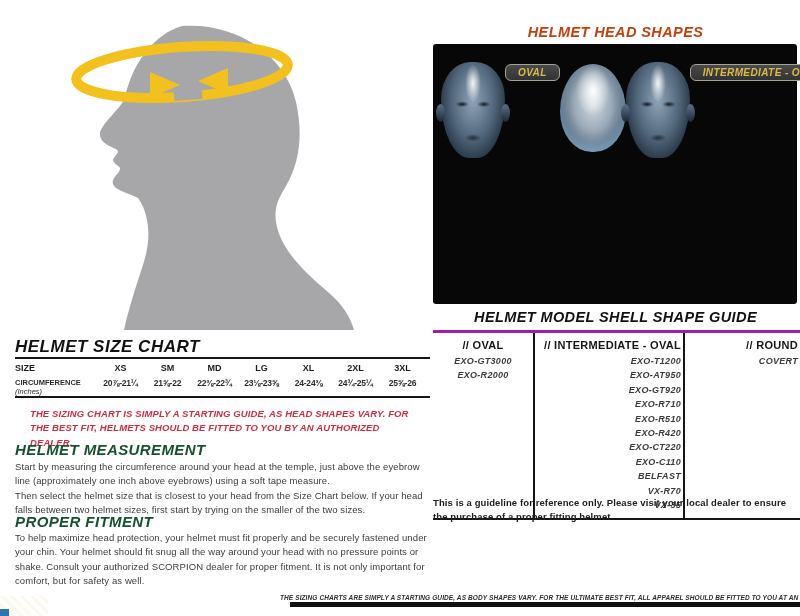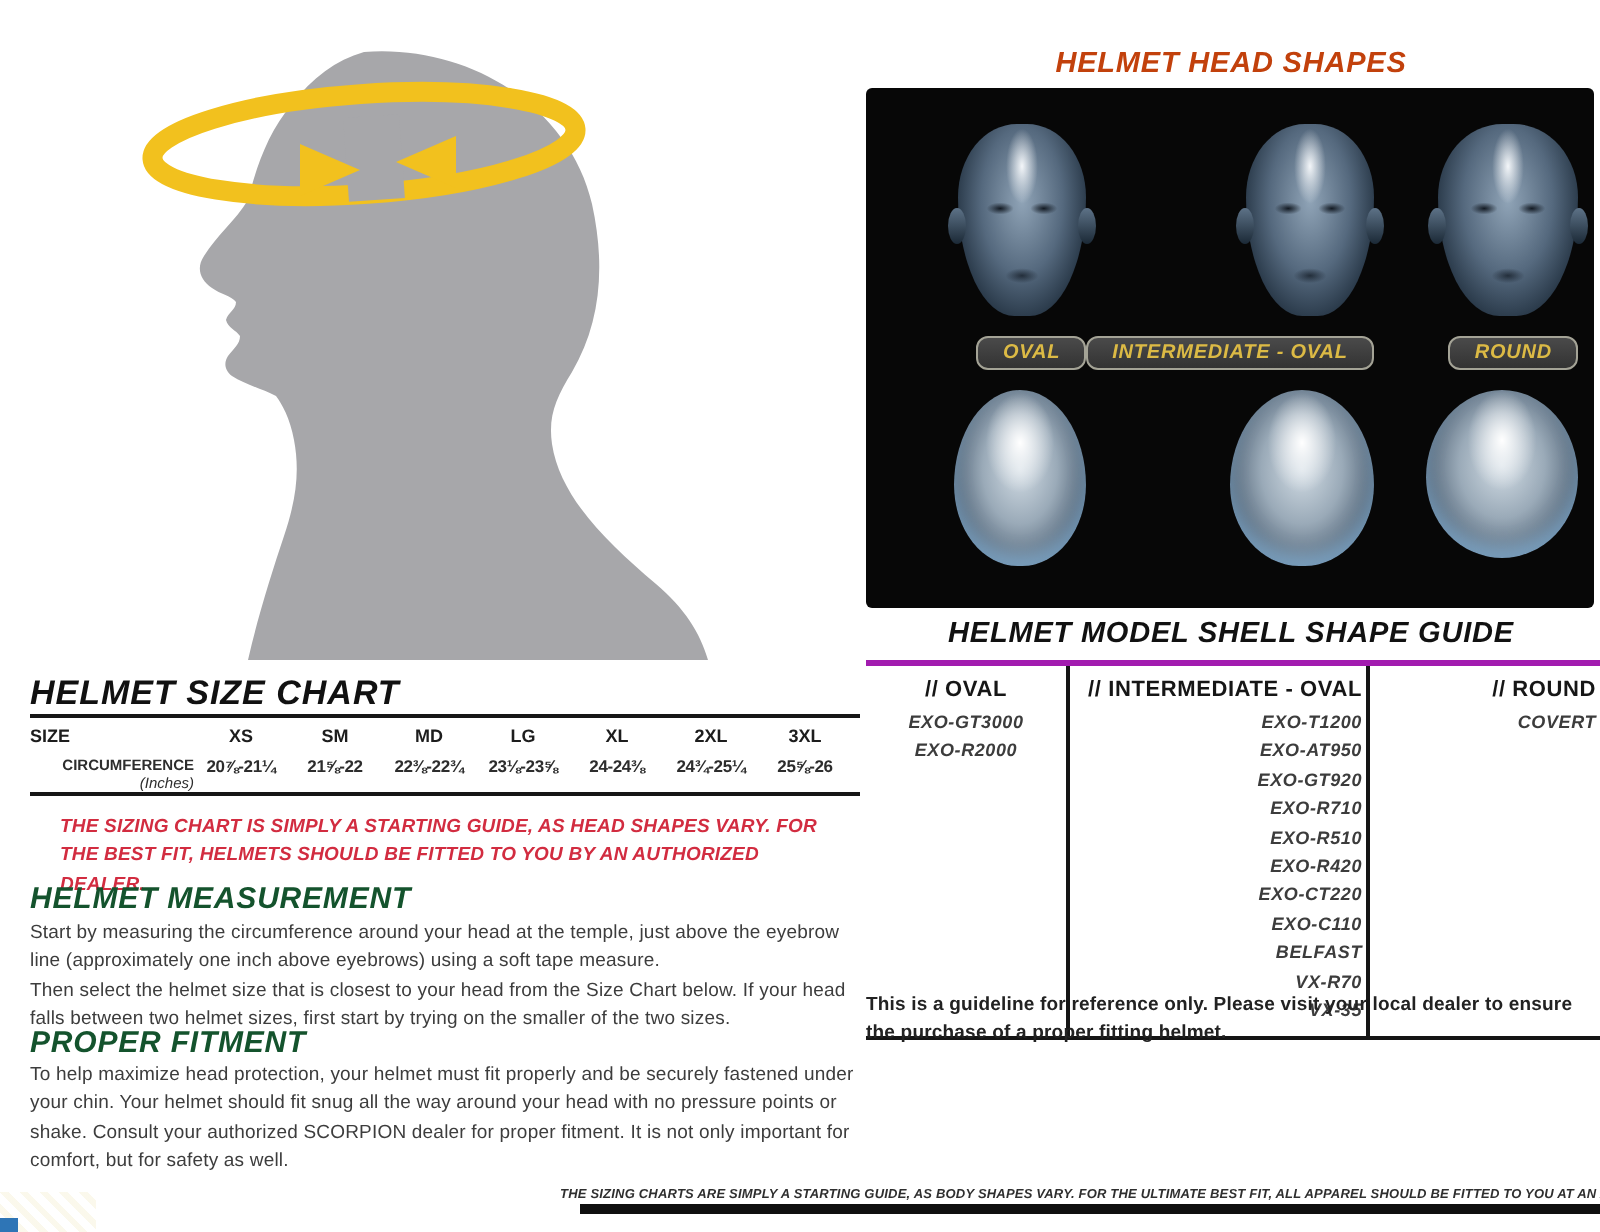--- a/index.html
+++ b/index.html
@@ -13,21 +13,21 @@
   
   .shapes-title {
     position:absolute; left:433px; top:24px; width:365px; text-align:center;
     font-size:14.5px; font-weight:800; font-style:italic; letter-spacing:.4px; color:#c2410c;
   }
   .shapes-panel {
     position:absolute; left:433px; top:44px; width:364px; height:260px;
     background:#070707; border-radius:3px; display:flex; justify-content:space-between;
     padding:10px 8px 6px 8px; box-sizing:border-box;
   }
-  .shape-col { display:flex; flex-direction:column; align-items:flex-end; justify-content:flex-start; flex:1; }
+  .shape-col { display:flex; flex-direction:row; align-items:flex-start; justify-content:flex-start; flex:1; }
   .shape-col.mid { flex:1.25; }
   .front-head {
     position:relative; width:64px; height:96px; margin-top:8px;
     border-radius:46% 46% 44% 44% / 38% 38% 62% 62%;
     background:
       radial-gradient(ellipse 11px 26px at 50% 22%, rgba(250,252,254,.95), rgba(250,252,254,0) 72%),
       radial-gradient(ellipse 9px 4px at 33% 44%, rgba(3,8,15,.85), rgba(3,8,15,0) 75%),
       radial-gradient(ellipse 9px 4px at 67% 44%, rgba(3,8,15,.85), rgba(3,8,15,0) 75%),
       radial-gradient(ellipse 11px 5px at 50% 79%, rgba(3,8,15,.6), rgba(3,8,15,0) 75%),
       radial-gradient(ellipse at 50% 40%, #90a4b7 0%, #55697e 45%, #223140 78%, #0b1119 100%);
@@ -80,21 +80,21 @@
   }
   .rule { position:absolute; left:15px; width:415px; height:2px; background:#161616; }
   .rule1 { top:357px; } .rule2 { top:396px; }
   .sc-grid {
     position:absolute; left:15px; top:361px; width:411px;
     display:grid; grid-template-columns:82px repeat(7,47px);
   }
   .sc-h { font-size:9px; font-weight:800; color:#1d1d1d; text-align:center; padding-top:2px; }
   .sc-h.first { text-align:left; }
   .sc-v { font-size:8.5px; font-weight:700; color:#2d2d2d; text-align:center; padding-top:5px; letter-spacing:-.2px; }
-  .sc-v.first { text-align:right; font-size:7.5px; letter-spacing:0;margin-left:16px; }
+  .sc-v.first { text-align:left; font-size:7.5px; letter-spacing:0; }
   .sc-sub { font-size:7.5px; font-style:italic; font-weight:400; color:#2d2d2d; }
   .warning {
     position:absolute; left:30px; top:407px; width:390px; text-align:left;
     font-size:9.5px; font-weight:800; font-style:italic; color:#d22c40; line-height:1.5; letter-spacing:.1px;
   }
   .sec-title {
     position:absolute; left:15px; font-size:15px; font-weight:700; font-style:italic; color:#14532d; letter-spacing:.4px;
   }
   .t-meas { top:441px; } .t-fit { top:513px; }
   .sec-body {

